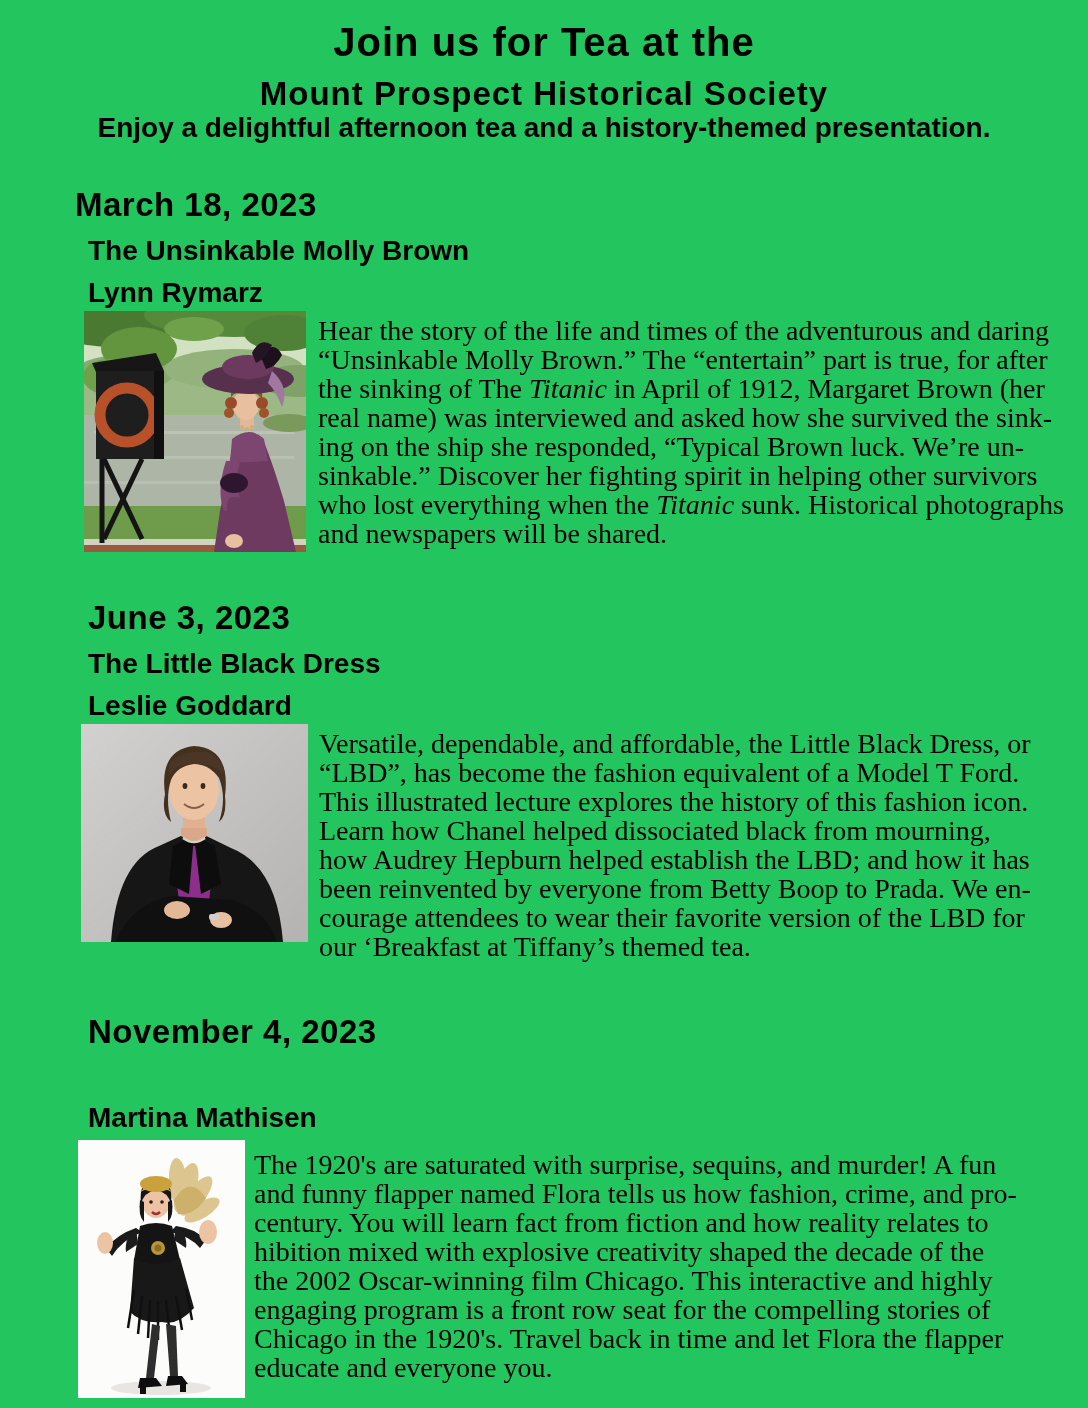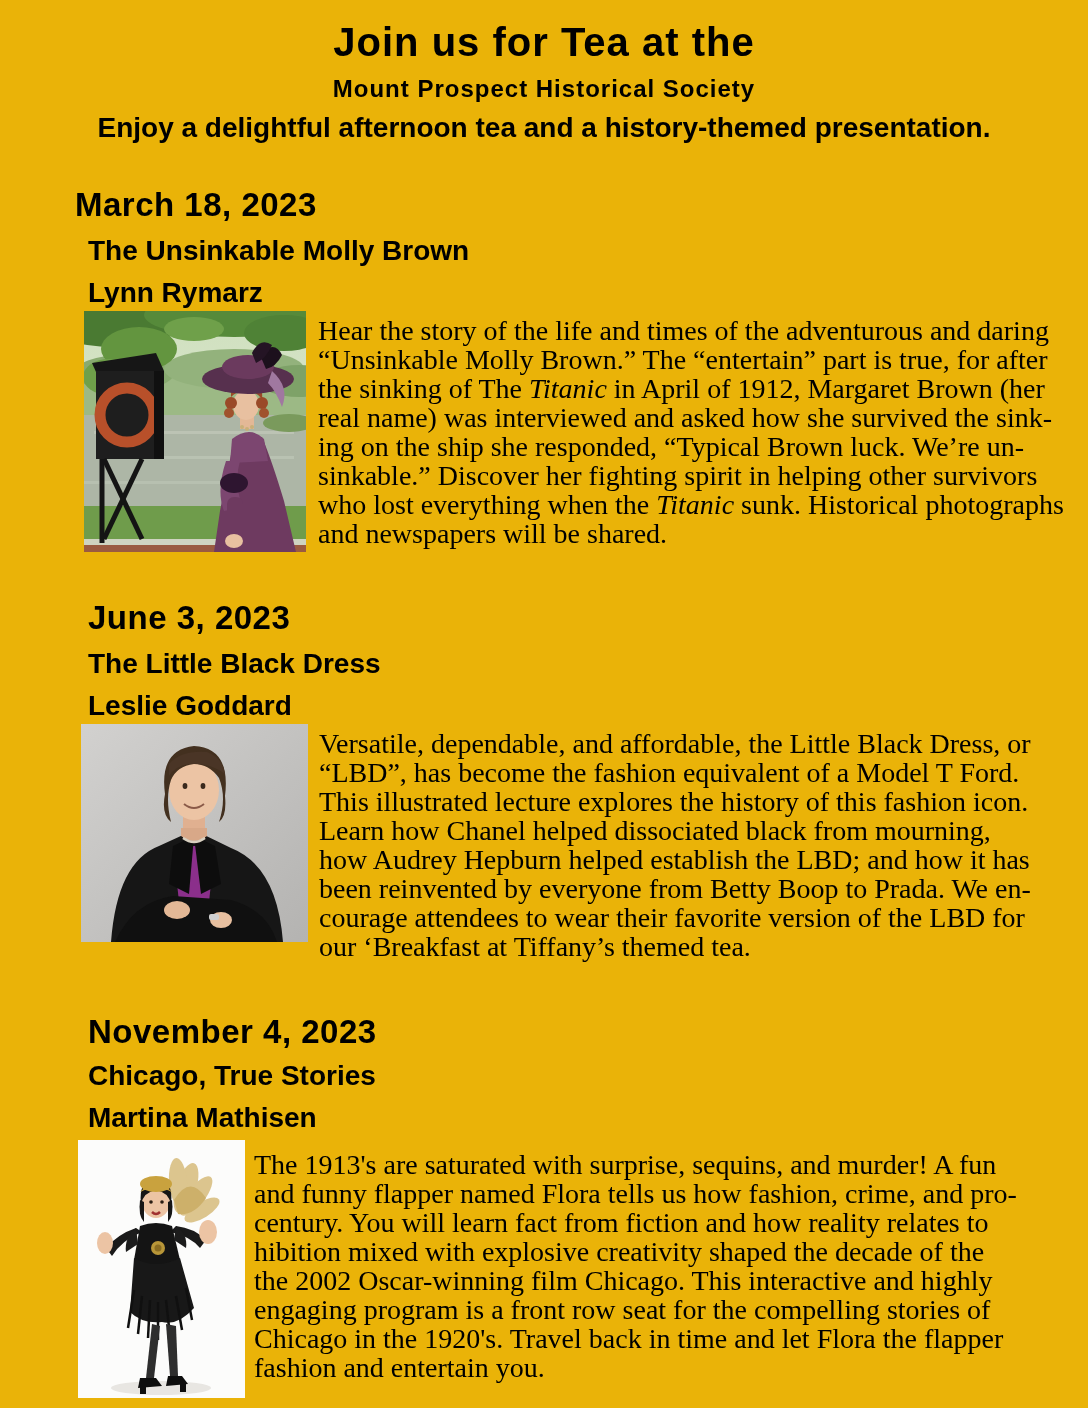--- a/index.html
+++ b/index.html
@@ -1,24 +1,24 @@
 <!DOCTYPE html>
 <html><head>
 <meta charset="utf-8">
 <style>
   html,body { margin:0; padding:0; background:#ffffff; }
   .page {
-    position:relative; width:1088px; height:1408px; background:#eab308;
+    position:relative; width:1088px; height:1408px; background:#22c55e;
     overflow:hidden; color:#000;
   }
   .disp { font-family:"Liberation Sans", sans-serif; color:#000; white-space:nowrap; }
   .abs  { position:absolute; }
   .center { left:0; right:0; text-align:center; }
   .h-line1 { top:20px;  font-size:40px; font-weight:600; letter-spacing:1px; }
-  .h-line2 { top:75px;  font-size:24px; font-weight:700; letter-spacing:1px; }
+  .h-line2 { top:75px;  font-size:33px; font-weight:700; letter-spacing:1px; }
   .h-line3 { top:112px; font-size:28px; font-weight:600; }
   .ev-date    { font-size:33px; font-weight:600; letter-spacing:0.5px; }
   .ev-title   { font-size:28px; font-weight:600; }
   .ev-speaker { font-size:28px; font-weight:600; }
   .bodytext {
     position:absolute; font-family:"Liberation Serif", serif;
     font-size:28px; line-height:29px; color:#000;
   }
   .bodyline { white-space:nowrap; }
   .bodyline .it { font-style:italic;text-align:right; }
@@ -166,21 +166,20 @@
       <div class="bodyline"><span>“LBD”, has become the fashion equivalent of a Model T Ford.</span></div>
       <div class="bodyline"><span>This illustrated lecture explores the history of this fashion icon.</span></div>
       <div class="bodyline"><span>Learn how Chanel helped dissociated black from mourning,</span></div>
       <div class="bodyline"><span>how Audrey Hepburn helped establish the LBD; and how it has</span></div>
       <div class="bodyline"><span>been reinvented by everyone from Betty Boop to Prada. We en-</span></div>
       <div class="bodyline"><span>courage attendees to wear their favorite version of the LBD for</span></div>
       <div class="bodyline"><span>our ‘Breakfast at Tiffany’s themed tea.</span></div>
     </div>
 
   <div class="abs disp ev-date" style="left:88px; top:1013px;">November 4, 2023</div>
-  <div class="abs disp ev-title" style="left:88px; top:1060px;">Chicago, True Stories</div>
   <div class="abs disp ev-speaker" style="left:88px; top:1102px;">Martina Mathisen</div>
 
   <div class="photo" style="left:78px; top:1140px; width:167px; height:258px;" aria-label="flapper in black fringed dress with gold feather headpiece posing">
     <svg width="167" height="258" viewBox="0 0 167 258">
       <rect width="167" height="258" fill="#fcfcfb"></rect>
       <ellipse cx="83" cy="248" rx="50" ry="7" fill="#e8e6e2"></ellipse>
 
       <g fill="#dcc58e">
         <ellipse cx="108" cy="48" rx="10" ry="26" transform="rotate(18 108 48)"></ellipse>
         <ellipse cx="118" cy="56" rx="9" ry="24" transform="rotate(38 118 56)"></ellipse>
@@ -230,23 +229,23 @@
       <path d="M88 184 L92 236 L100 236 L98 186 Z" fill="#2e2e2e"></path>
 
       <path d="M62 238 L78 238 L84 246 L60 248 Z" fill="#0e0e0e"></path>
       <path d="M90 236 L104 236 L110 244 L88 246 Z" fill="#0e0e0e"></path>
       <rect x="62" y="246" width="6" height="8" fill="#0e0e0e"></rect>
       <rect x="102" y="244" width="6" height="8" fill="#0e0e0e"></rect>
     </svg>
   </div>
 
   <div class="bodytext" style="left:254px; top:1150px; width:750px;">
-      <div class="bodyline"><span>The 1913's are saturated with surprise, sequins, and murder! A fun</span></div>
+      <div class="bodyline"><span>The 1920's are saturated with surprise, sequins, and murder! A fun</span></div>
       <div class="bodyline"><span>and funny flapper named Flora tells us how fashion, crime, and pro-</span></div>
       <div class="bodyline"><span>century. You will learn fact from fiction and how reality relates to</span></div>
       <div class="bodyline"><span>hibition mixed with explosive creativity shaped the decade of the</span></div>
       <div class="bodyline"><span>the 2002 Oscar-winning film Chicago. This interactive and highly</span></div>
       <div class="bodyline"><span>engaging program is a front row seat for the compelling stories of</span></div>
       <div class="bodyline"><span>Chicago in the 1920's. Travel back in time and let Flora the flapper</span></div>
-      <div class="bodyline"><span>fashion and entertain you.</span></div>
+      <div class="bodyline"><span>educate and everyone you.</span></div>
     </div>
 
 </div>
 
 </body></html>

